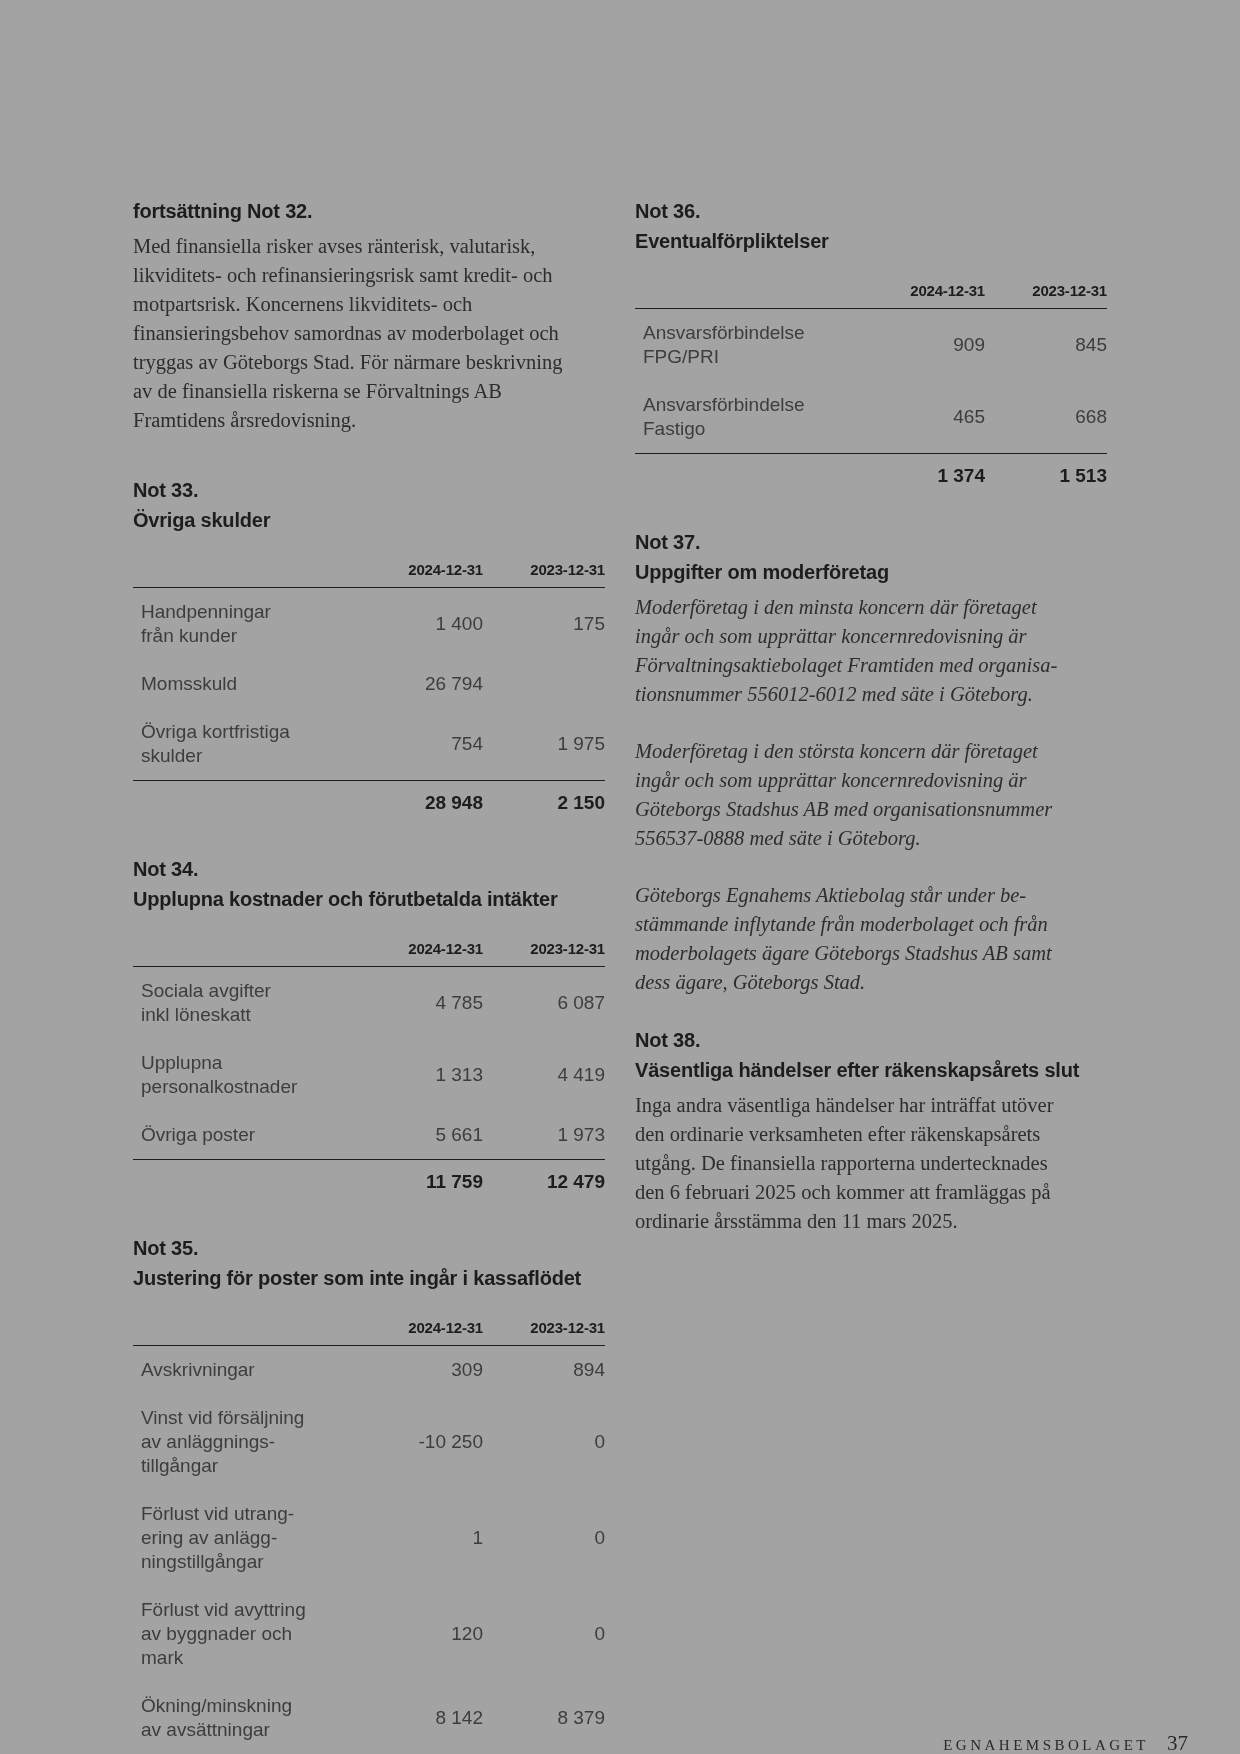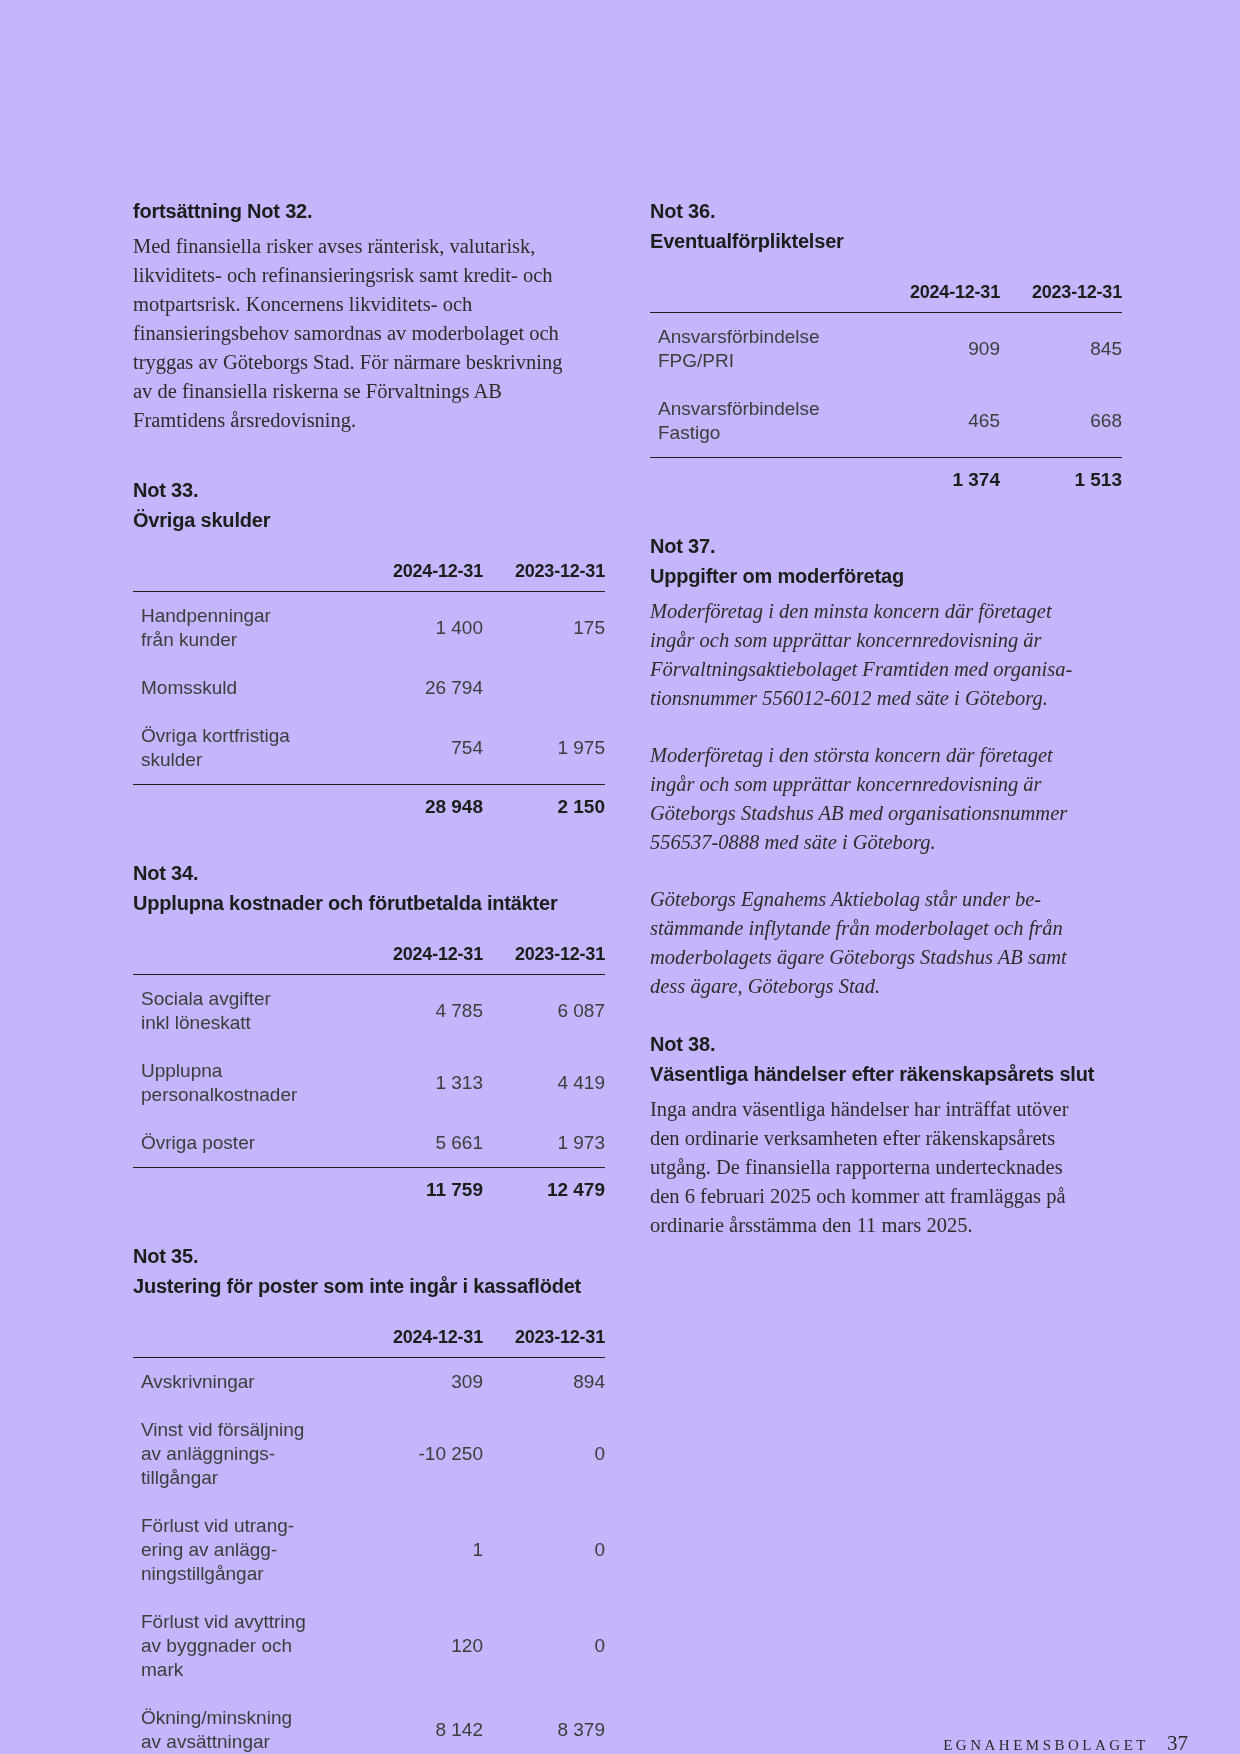--- a/index.html
+++ b/index.html
@@ -7,30 +7,30 @@
     padding: 0;
     background: #ffffff;
     width: 1240px;
     height: 1754px;
     overflow: hidden;
   }
   .page {
     position: relative;
     width: 1240px;
     height: 1754px;
-    background: #c4b5fd;
+    background: #a3a3a3;
     color: #1d1d1b;
   }
   .col {
     position: absolute;
     top: 196px;
     width: 472px;
   }
   .col-left  { left: 133px; }
-  .col-right { left: 650px; }
+  .col-right { left: 635px; }
 
   .note-head {
     margin: 40px 0 0 0;
     font-family: "Liberation Sans", sans-serif;
     font-weight: 700;
     font-size: 20px;
     line-height: 30px;
     letter-spacing: -0.2px;
     color: #1d1d1b;
     white-space: nowrap;
@@ -61,21 +61,21 @@
     text-align: right;
     width: 122px;
     vertical-align: middle;
   }
   table.fin-table th.lbl { width: auto; }
   table.fin-table thead th {
     font-weight: 700;
     color: #1d1d1b;
     padding: 0 0 9px 0;
     border-bottom: 1.5px solid #1d1d1b;
-    font-size: 18px;
+    font-size: 15px;
     letter-spacing: -0.2px;
   }
   table.fin-table tbody td {
     padding: 12px 0;
     line-height: 24px;
   }
   table.fin-table tbody td.lbl {
     padding-left: 8px;
     white-space: pre-line;
   }

